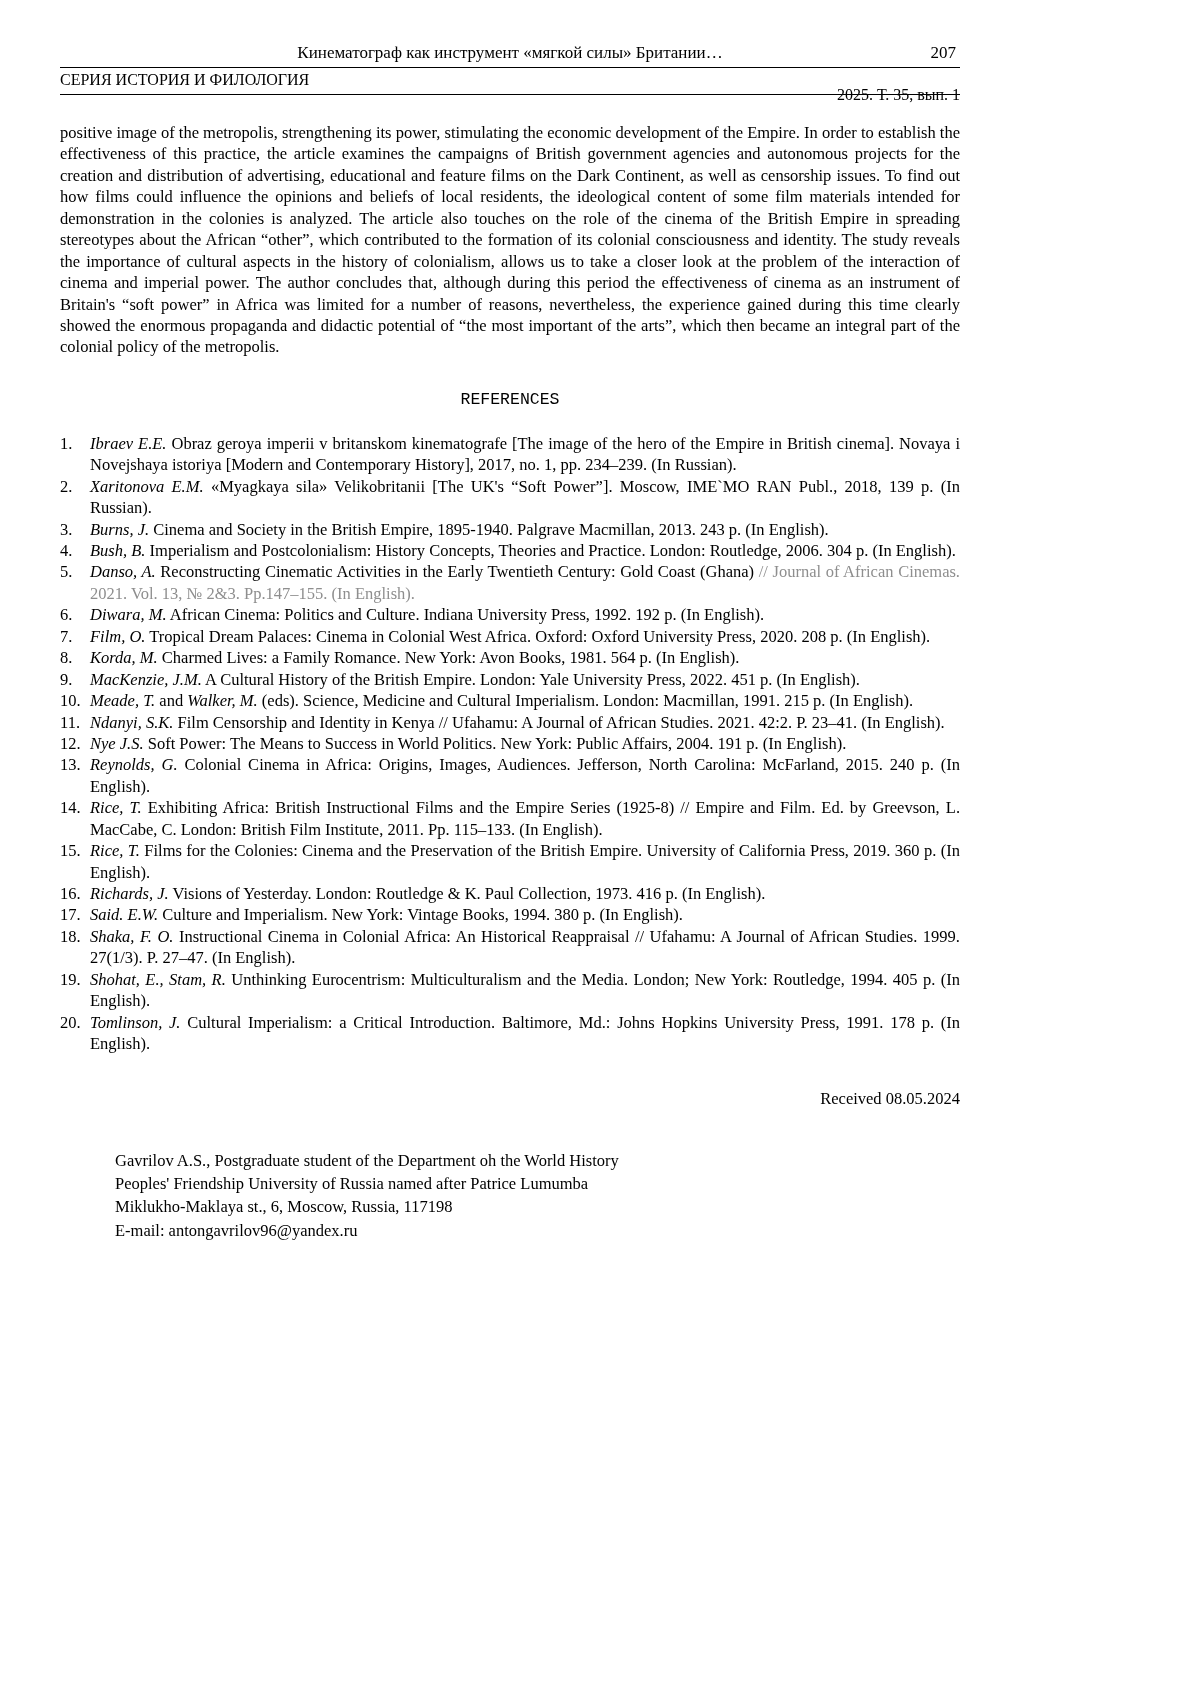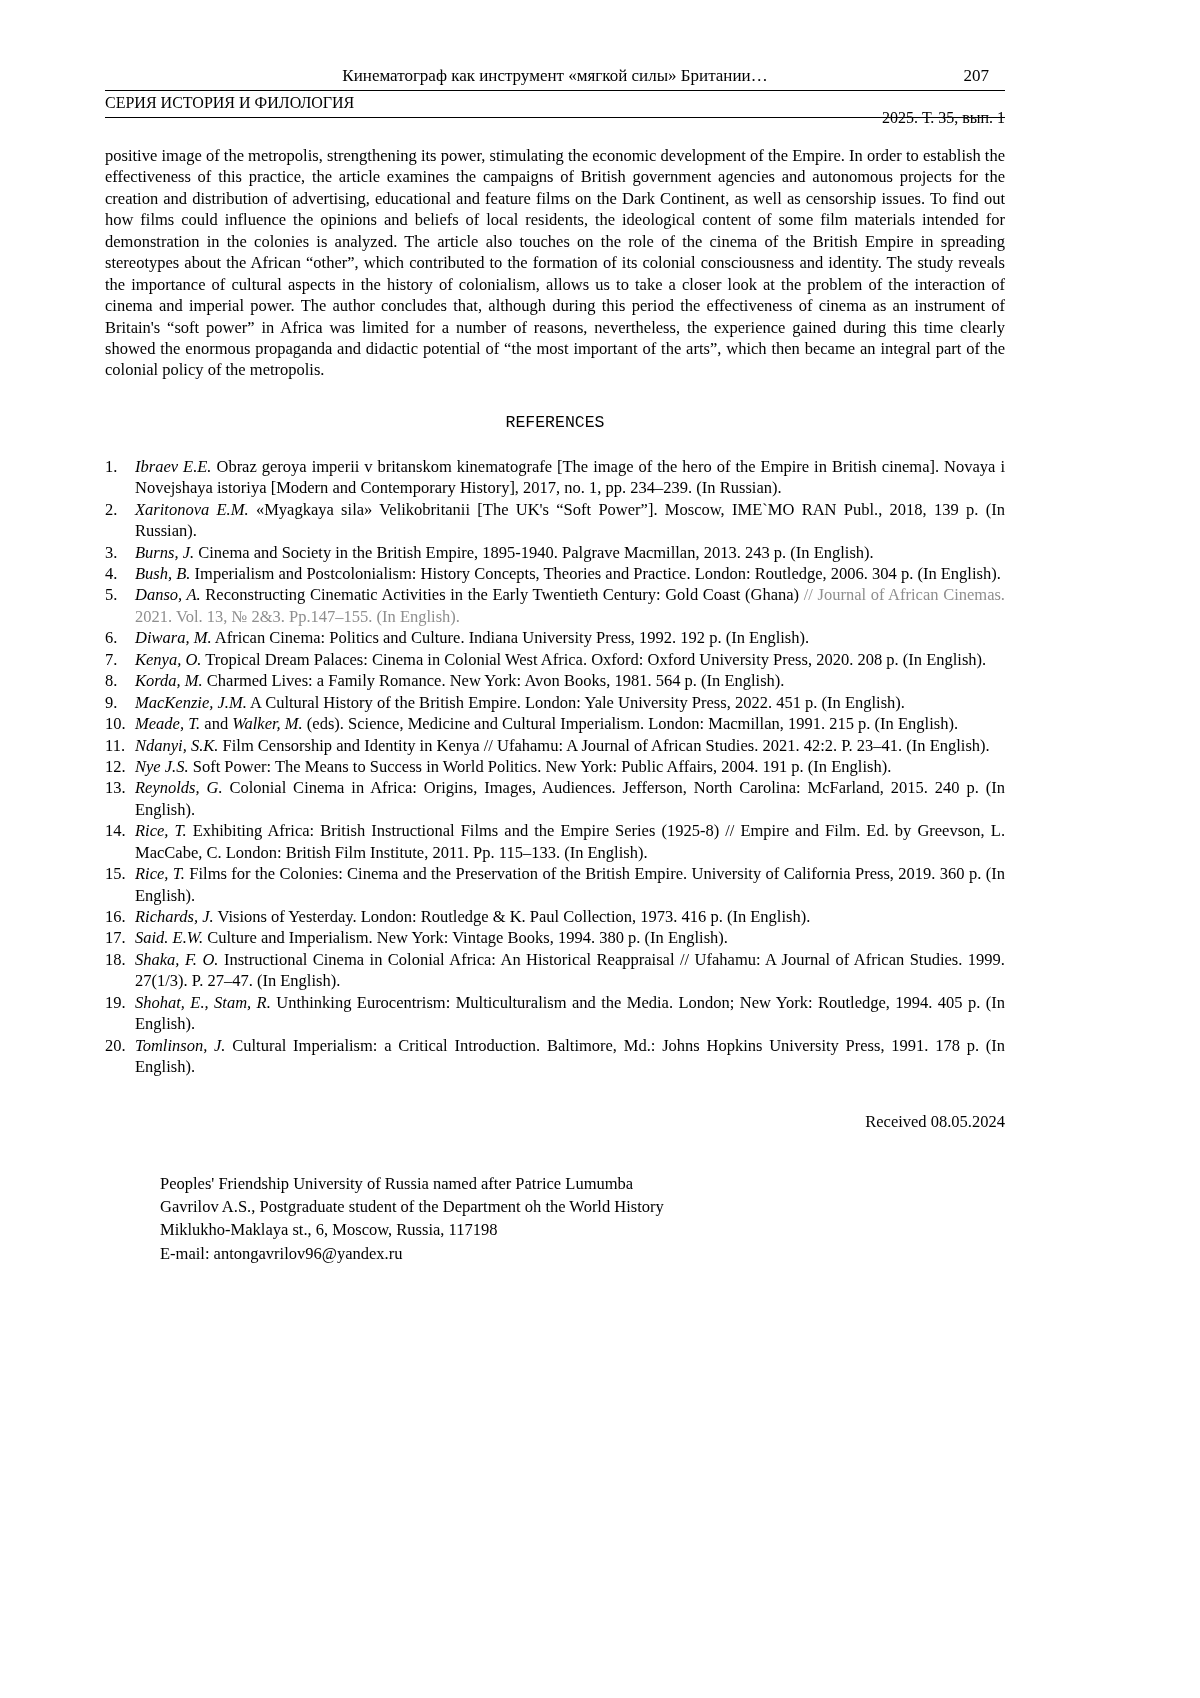--- a/index.html
+++ b/index.html
@@ -7,33 +7,33 @@
   body {
     width: 1200px;
     height: 1698px;
     background: #ffffff;
     color: #000000;
     font-family: "Liberation Serif", serif;
     -webkit-font-smoothing: antialiased;
   }
   .page {
     width: 900px;
-    margin-left: 105px;
-    padding-top: 66px;
+    margin-left: 60px;
+    padding-top: 43px;
   }
   .header-row1 {
     position: relative;
     text-align: center;
     font-size: 17px;
     padding-bottom: 4px;
     border-bottom: 1.5px solid #000;
   }
   .header-page {
     position: absolute;
-    right: 16px;
+    right: 4px;
     top: 0;
     text-align: right;
   }
   .header-row2 {
     position: relative;
     font-size: 16px;
     padding: 3px 0 5px 0;
     border-bottom: 1.5px solid #000;
   }
   .header-issue {
@@ -110,38 +110,38 @@
 
   <div class="refs-heading">REFERENCES</div>
 
   <ol class="refs-list">
       <li class="ref-item"><span class="ref-num">1.</span><span class="ref-text"><span class="seg-italic">Ibraev E.E.</span><span class="seg-normal"> Obraz geroya imperii v britanskom kinematografe [The image of the hero of the Empire in British cinema]. Novaya i Novejshaya istoriya [Modern and Contemporary History], 2017, no. 1, pp. 234–239. (In Russian).</span></span></li>
       <li class="ref-item"><span class="ref-num">2.</span><span class="ref-text"><span class="seg-italic">Xaritonova E.M.</span><span class="seg-normal"> «Myagkaya sila» Velikobritanii [The UK's “Soft Power”]. Moscow, IME`MO RAN Publ., 2018, 139 p. (In Russian).</span></span></li>
       <li class="ref-item"><span class="ref-num">3.</span><span class="ref-text"><span class="seg-italic">Burns, J.</span><span class="seg-normal"> Cinema and Society in the British Empire, 1895-1940. Palgrave Macmillan, 2013. 243 p. (In English).</span></span></li>
       <li class="ref-item"><span class="ref-num">4.</span><span class="ref-text"><span class="seg-italic">Bush, B.</span><span class="seg-normal"> Imperialism and Postcolonialism: History Concepts, Theories and Practice. London: Routledge, 2006. 304 p. (In English).</span></span></li>
       <li class="ref-item"><span class="ref-num">5.</span><span class="ref-text"><span class="seg-italic">Danso, A.</span><span class="seg-normal"> Reconstructing Cinematic Activities in the Early Twentieth Century: Gold Coast (Ghana) </span><span class="seg-gray">// Journal of African Cinemas. 2021. Vol. 13, № 2&amp;3. Pp.147–155. (In English).</span></span></li>
       <li class="ref-item"><span class="ref-num">6.</span><span class="ref-text"><span class="seg-italic">Diwara, M.</span><span class="seg-normal"> African Cinema: Politics and Culture. Indiana University Press, 1992. 192 p. (In English).</span></span></li>
-      <li class="ref-item"><span class="ref-num">7.</span><span class="ref-text"><span class="seg-italic">Kenya, O.</span><span class="seg-normal"> Tropical Dream Palaces: Cinema in Colonial West Africa. Oxford: Oxford University Press, 2020. 208 p. (In English).</span></span></li>
+      <li class="ref-item"><span class="ref-num">7.</span><span class="ref-text"><span class="seg-italic">Film, O.</span><span class="seg-normal"> Tropical Dream Palaces: Cinema in Colonial West Africa. Oxford: Oxford University Press, 2020. 208 p. (In English).</span></span></li>
       <li class="ref-item"><span class="ref-num">8.</span><span class="ref-text"><span class="seg-italic">Korda, M.</span><span class="seg-normal"> Charmed Lives: a Family Romance. New York: Avon Books, 1981. 564 p. (In English).</span></span></li>
       <li class="ref-item"><span class="ref-num">9.</span><span class="ref-text"><span class="seg-italic">MacKenzie, J.M.</span><span class="seg-normal"> A Cultural History of the British Empire. London: Yale University Press, 2022. 451 p. (In English).</span></span></li>
       <li class="ref-item"><span class="ref-num">10.</span><span class="ref-text"><span class="seg-italic">Meade, T.</span><span class="seg-normal"> and </span><span class="seg-italic">Walker, M.</span><span class="seg-normal"> (eds). Science, Medicine and Cultural Imperialism. London: Macmillan, 1991. 215 p. (In English).</span></span></li>
       <li class="ref-item"><span class="ref-num">11.</span><span class="ref-text"><span class="seg-italic">Ndanyi, S.K.</span><span class="seg-normal"> Film Censorship and Identity in Kenya // Ufahamu: A Journal of African Studies. 2021. 42:2. P. 23–41. (In English).</span></span></li>
       <li class="ref-item"><span class="ref-num">12.</span><span class="ref-text"><span class="seg-italic">Nye J.S.</span><span class="seg-normal"> Soft Power: The Means to Success in World Politics. New York: Public Affairs, 2004. 191 p. (In English).</span></span></li>
       <li class="ref-item"><span class="ref-num">13.</span><span class="ref-text"><span class="seg-italic">Reynolds, G.</span><span class="seg-normal"> Colonial Cinema in Africa: Origins, Images, Audiences. Jefferson, North Carolina: McFarland, 2015. 240 p. (In English).</span></span></li>
       <li class="ref-item"><span class="ref-num">14.</span><span class="ref-text"><span class="seg-italic">Rice, T.</span><span class="seg-normal"> Exhibiting Africa: British Instructional Films and the Empire Series (1925-8) // Empire and Film. Ed. by Greevson, L. MacCabe, C. London: British Film Institute, 2011. Pp. 115–133. (In English).</span></span></li>
       <li class="ref-item"><span class="ref-num">15.</span><span class="ref-text"><span class="seg-italic">Rice, T.</span><span class="seg-normal"> Films for the Colonies: Cinema and the Preservation of the British Empire. University of California Press, 2019. 360 p. (In English).</span></span></li>
       <li class="ref-item"><span class="ref-num">16.</span><span class="ref-text"><span class="seg-italic">Richards, J.</span><span class="seg-normal"> Visions of Yesterday. London: Routledge &amp; K. Paul Collection, 1973. 416 p. (In English).</span></span></li>
       <li class="ref-item"><span class="ref-num">17.</span><span class="ref-text"><span class="seg-italic">Said. E.W.</span><span class="seg-normal"> Culture and Imperialism. New York: Vintage Books, 1994. 380 p. (In English).</span></span></li>
       <li class="ref-item"><span class="ref-num">18.</span><span class="ref-text"><span class="seg-italic">Shaka, F. O.</span><span class="seg-normal"> Instructional Cinema in Colonial Africa: An Historical Reappraisal // Ufahamu: A Journal of African Studies. 1999. 27(1/3). P. 27–47. (In English).</span></span></li>
       <li class="ref-item"><span class="ref-num">19.</span><span class="ref-text"><span class="seg-italic">Shohat, E., Stam, R.</span><span class="seg-normal"> Unthinking Eurocentrism: Multiculturalism and the Media. London; New York: Routledge, 1994. 405 p. (In English).</span></span></li>
       <li class="ref-item"><span class="ref-num">20.</span><span class="ref-text"><span class="seg-italic">Tomlinson, J.</span><span class="seg-normal"> Cultural Imperialism: a Critical Introduction. Baltimore, Md.: Johns Hopkins University Press, 1991. 178 p. (In English).</span></span></li>
     </ol>
 
   <div class="received">Received 08.05.2024</div>
 
   <div class="author-block">
+      <div class="author-line">Gavrilov A.S., Postgraduate student of the Department oh the World History</div>
       <div class="author-line">Peoples' Friendship University of Russia named after Patrice Lumumba</div>
-      <div class="author-line">Gavrilov A.S., Postgraduate student of the Department oh the World History</div>
       <div class="author-line">Miklukho-Maklaya st., 6, Moscow, Russia, 117198</div>
       <div class="author-line">E-mail: antongavrilov96@yandex.ru</div>
     </div>
 
 </div>
 
 </body></html>

